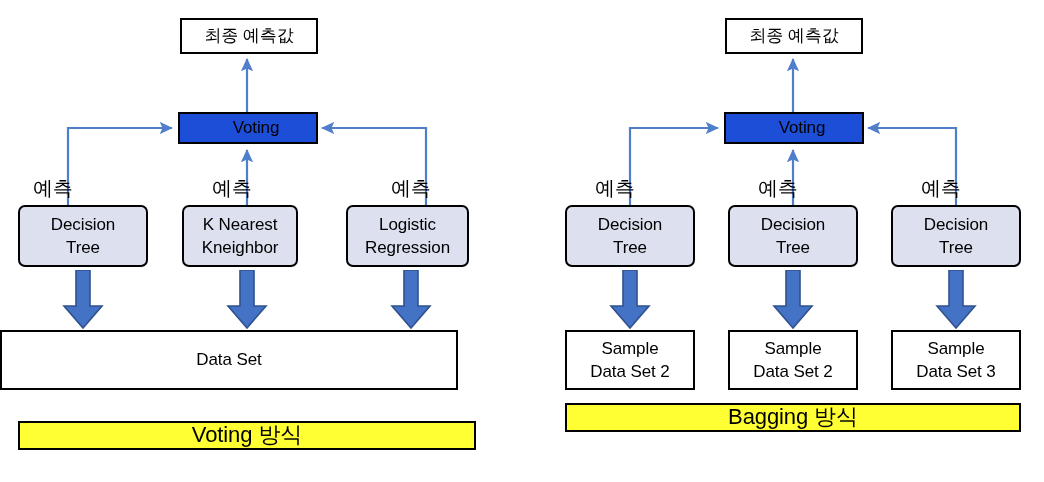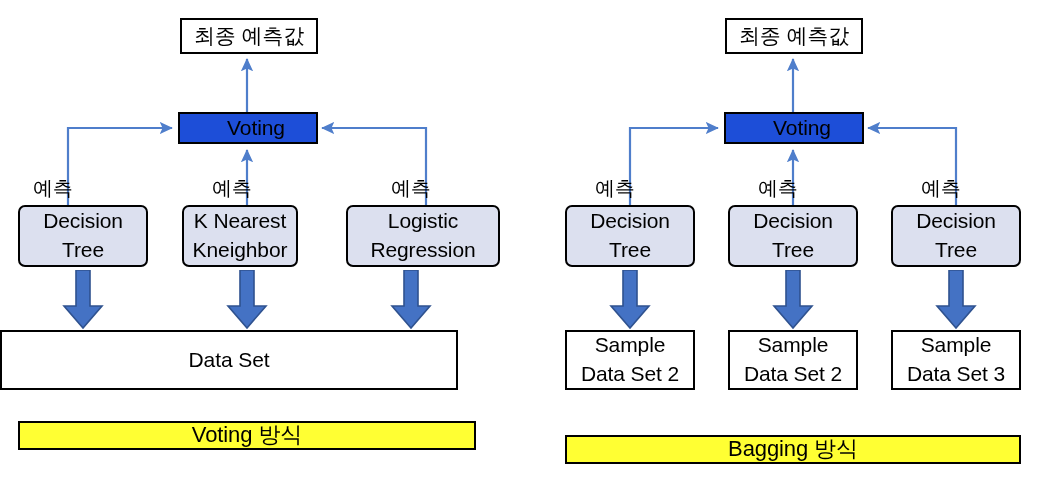--- a/index.html
+++ b/index.html
@@ -23,21 +23,21 @@
     position: absolute;
     box-sizing: border-box;
     border: 2px solid #000000;
     background: #ffffff;
     display: flex;
     flex-direction: column;
     align-items: center;
     justify-content: center;
     text-align: center;
     color: #000000;
-    font-size: 21px;
+    font-size: 17px;
     line-height: 1.38;
     letter-spacing: -0.1px;
     z-index: 4;
   }
   .box .ln { display: block; white-space: nowrap; }
 
   .box--final   { background: #ffffff; }
   .box--voting  { background: #1d4ed8; padding-left: 16px; }
   .box--model   { background: #dce0ef; border-radius: 7px; }
   .box--dataset { background: #ffffff; }
@@ -109,21 +109,21 @@
   <div class="pred-label" style="left:391px; top:175px;">예측</div>
 
   <div class="box box--model" style="left:18px; top:205px; width:130px; height:62px;">
     <span class="ln">Decision</span>
     <span class="ln">Tree</span>
   </div>
   <div class="box box--model" style="left:182px; top:205px; width:116px; height:62px;">
     <span class="ln">K Nearest</span>
     <span class="ln">Kneighbor</span>
   </div>
-  <div class="box box--model" style="left:346px; top:205px; width:154px; height:62px;">
+  <div class="box box--model" style="left:346px; top:205px; width:123px; height:62px;">
     <span class="ln">Logistic</span>
     <span class="ln">Regression</span>
   </div>
 
   <svg class="blockarrow" style="left:62px; top:270px;" width="42" height="60" viewBox="0 0 42 60">
     <path d="M14,0 L28,0 L28,36 L40,36 L21,58 L2,36 L14,36 Z" fill="#4472c4" stroke="#2f528f" stroke-width="1.6"></path>
   </svg>
   <svg class="blockarrow" style="left:226px; top:270px;" width="42" height="60" viewBox="0 0 42 60">
     <path d="M14,0 L28,0 L28,36 L40,36 L21,58 L2,36 L14,36 Z" fill="#4472c4" stroke="#2f528f" stroke-width="1.6"></path>
   </svg>
@@ -180,17 +180,17 @@
   </div>
   <div class="box box--dataset" style="left:728px; top:330px; width:130px; height:60px;">
     <span class="ln">Sample</span>
     <span class="ln">Data Set 2</span>
   </div>
   <div class="box box--dataset" style="left:891px; top:330px; width:130px; height:60px;">
     <span class="ln">Sample</span>
     <span class="ln">Data Set 3</span>
   </div>
 
-  <div class="box box--banner" style="left:565px; top:435px; width:456px; height:29px;">
+  <div class="box box--banner" style="left:565px; top:403px; width:456px; height:29px;">
     <span class="ln">Bagging 방식</span>
   </div>
 
 </div>
 
 </body></html>

